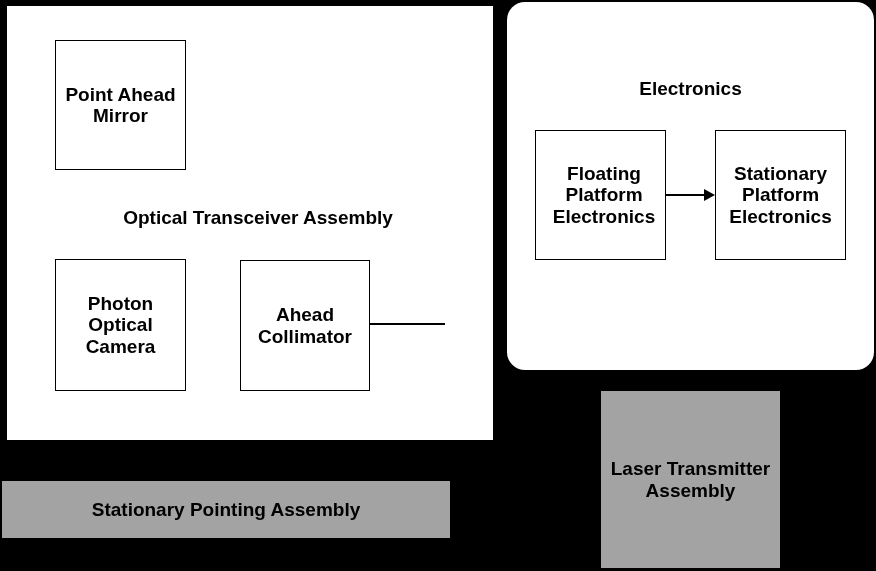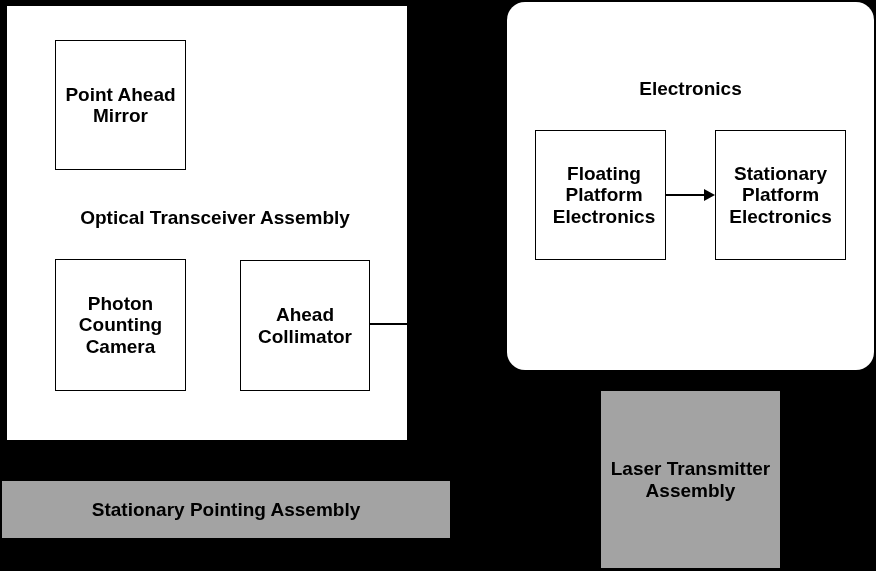--- a/index.html
+++ b/index.html
@@ -25,21 +25,21 @@
   }
   .hline { position:absolute; background:#000000; height:2px; }
   .arrow-head {
     position:absolute; width:0; height:0;
     border-left:11px solid #000000;
     border-top:6px solid transparent;
     border-bottom:6px solid transparent;
   }
 
   
-  #panel-ota   { left:7px;   top:6px;   width:400px; height:434px; }
+  #panel-ota   { left:7px;   top:6px;   width:438px; height:434px;padding-left:48px; }
   #box-pam     { left:48px;  top:34px;  width:131px; height:130px; }
   #box-tmc     { left:229px; top:34px;  width:130px; height:130px; }
   #label-ota   { top:201px;margin-left:8px; }
   #box-pcc     { left:48px;  top:253px; width:131px; height:132px; }
   #box-lc      { left:233px; top:254px; width:130px; height:131px; }
   #line-lc     { left:363px; top:317px; width:75px; }
 
   
   #panel-elec  { left:507px; top:2px;   width:367px; height:368px;border-radius:18px; }
   #label-elec  { top:76px; }
@@ -60,21 +60,21 @@
 <div class="canvas">
 
   <section class="panel" id="panel-ota">
     <div class="node" id="box-pam">
       <span>Point Ahead
 Mirror</span>
     </div>
     <div class="panel-label" id="label-ota">Optical Transceiver Assembly</div>
     <div class="node" id="box-pcc">
       <span>Photon
-Counting
+Optical
 Camera</span>
     </div>
     <div class="node" id="box-lc">
       <span>Ahead
 Collimator</span>
     </div>
     <div class="hline" id="line-lc"></div>
   </section>
 
   <section class="panel" id="panel-elec">

